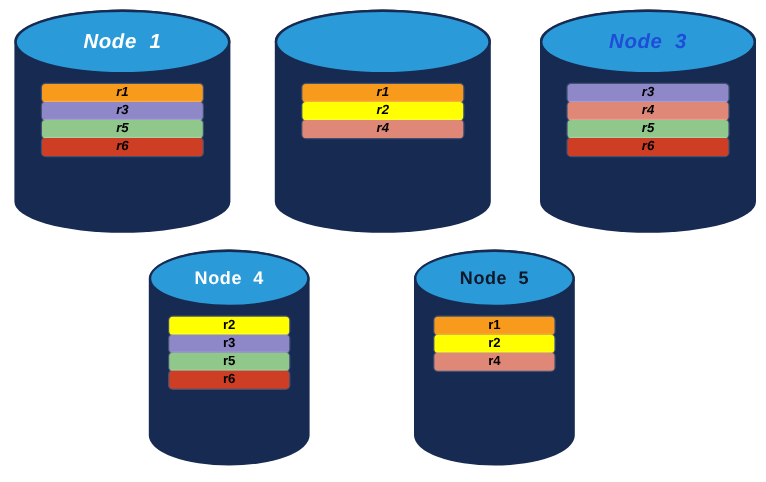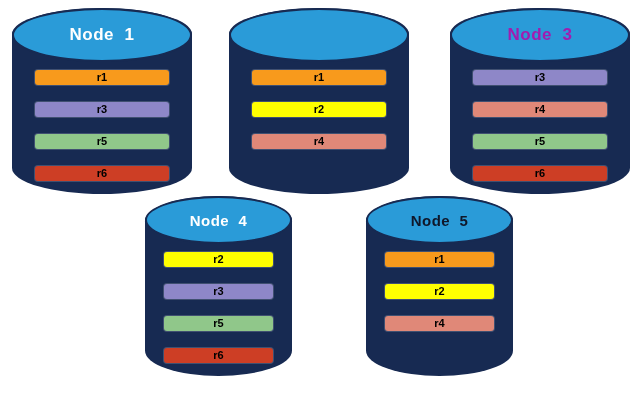--- a/index.html
+++ b/index.html
@@ -65,38 +65,38 @@
   }
 
   
   .replica-list {
     position: absolute;
     left: 13%;
     right: 13%;
     top: 62px;
     display: flex;
     flex-direction: column;
-    gap: 17px;
+    gap: 0;
   }
   .replica-bar {
     height: 15px;
     border-radius: 3px;
     display: flex;
     align-items: center;
     justify-content: center;
     color: #000000;
     font-weight: bold;
     font-size: 11px;
     line-height: 1;
     box-shadow: 0 0 0 1px rgba(255,255,255,0.18);
   }
 
   
-  .row-top .node { width: 180px; height: 186px; top: 8px; }
-  .row-bottom .node { width: 147px; height: 180px; top: 196px; margin-left: 21px; }
+  .row-top .node { width: 180px; height: 186px; top: 8px; font-style: italic; }
+  .row-bottom .node { width: 134px; height: 180px; top: 208px; }
   .row-bottom .cyl-top { height: 48px; }
   .row-bottom .node-label { height: 48px; font-size: 15px; }
   .row-bottom .replica-list { top: 56px; }
 
   .n1 { left: 12px; }
   .n2 { left: 229px; }
   .n3 { left: 450px; }
   .n4 { left: 124px; }
   .n5 { left: 345px; }
 </style>
@@ -125,21 +125,21 @@
       <div class="replica-list">
         <div class="replica-bar" style="background: rgb(248, 154, 28);">r1</div>
         <div class="replica-bar" style="background: rgb(255, 255, 0);">r2</div>
         <div class="replica-bar" style="background: rgb(224, 136, 120);">r4</div>
       </div>
     </div>
 
     <div class="node n3">
       <div class="cyl-body" style="background: rgb(23, 42, 82);"></div>
       <div class="cyl-top" style="background: rgb(42, 155, 216); border-color: rgb(23, 42, 82);"></div>
-      <div class="node-label" style="color: #a21caf;">Node  3</div>
+      <div class="node-label" style="color: #1d4ed8;">Node  3</div>
       <div class="replica-list">
         <div class="replica-bar" style="background: rgb(142, 135, 200);">r3</div>
         <div class="replica-bar" style="background: rgb(224, 136, 120);">r4</div>
         <div class="replica-bar" style="background: rgb(144, 199, 138);">r5</div>
         <div class="replica-bar" style="background: rgb(205, 62, 37);">r6</div>
       </div>
     </div>
 
   </div>
 

